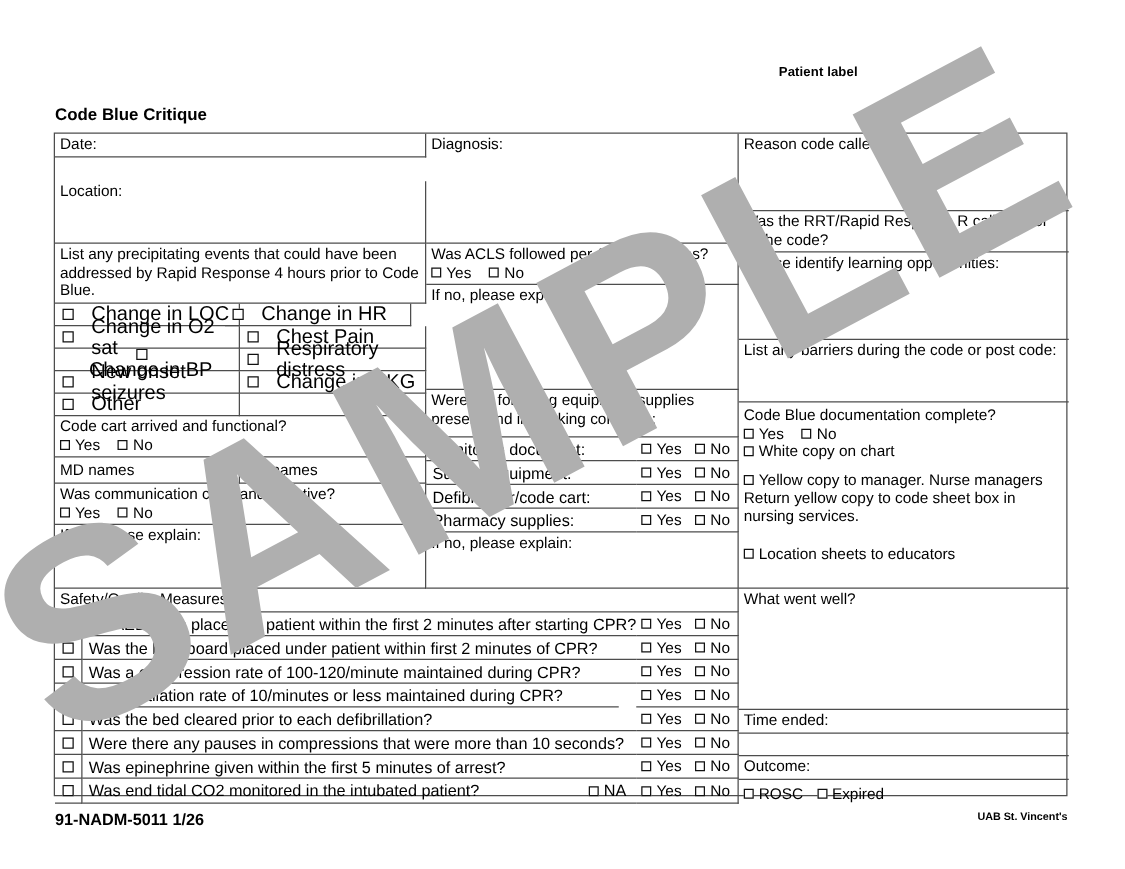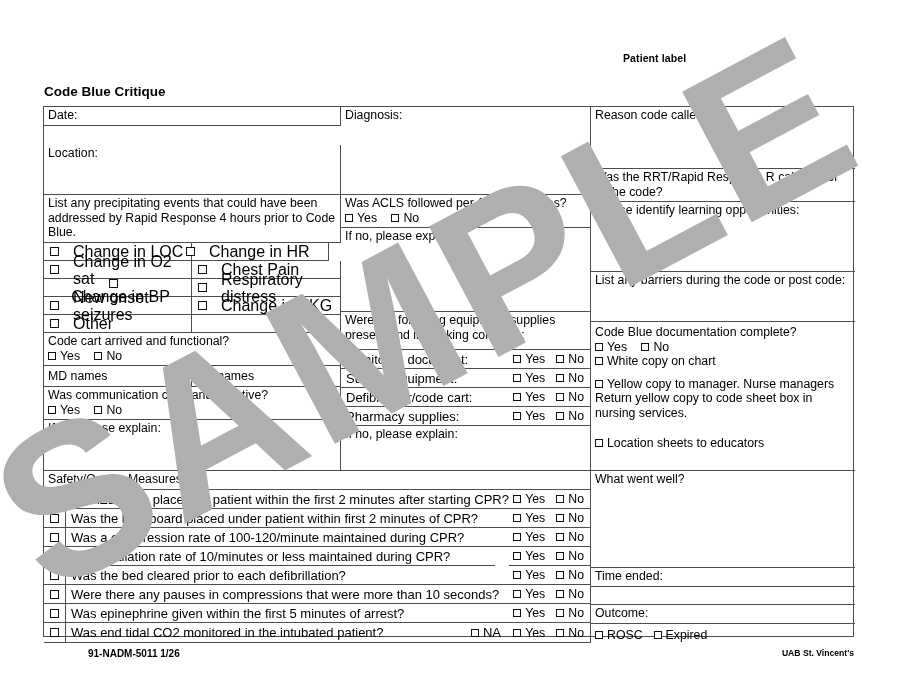--- a/index.html
+++ b/index.html
@@ -83,21 +83,21 @@
     white-space:nowrap;
   }
   .s-a{
     position:absolute;box-sizing:border-box;
     border-right:1.3px solid #4d4d4d;border-bottom:1.3px solid #4d4d4d;
     font-size:12.3px;display:flex;align-items:center;justify-content:flex-end;
     padding-right:6px;white-space:nowrap;gap:11px;
   }
 
   
-  .foot-l{position:absolute;left:44px;top:648px;font-size:10px;font-weight:bold;margin-left:44px;}
+  .foot-l{position:absolute;left:44px;top:648px;font-size:13px;font-weight:bold;}
   .foot-r{position:absolute;right:46px;top:648px;font-size:8.6px;font-weight:bold;}
 
   
   .watermark{
     position:absolute;left:0;top:0;width:900px;height:695px;
     pointer-events:none;
   }
   .watermark svg{display:block;}
 </style>
 </head>

